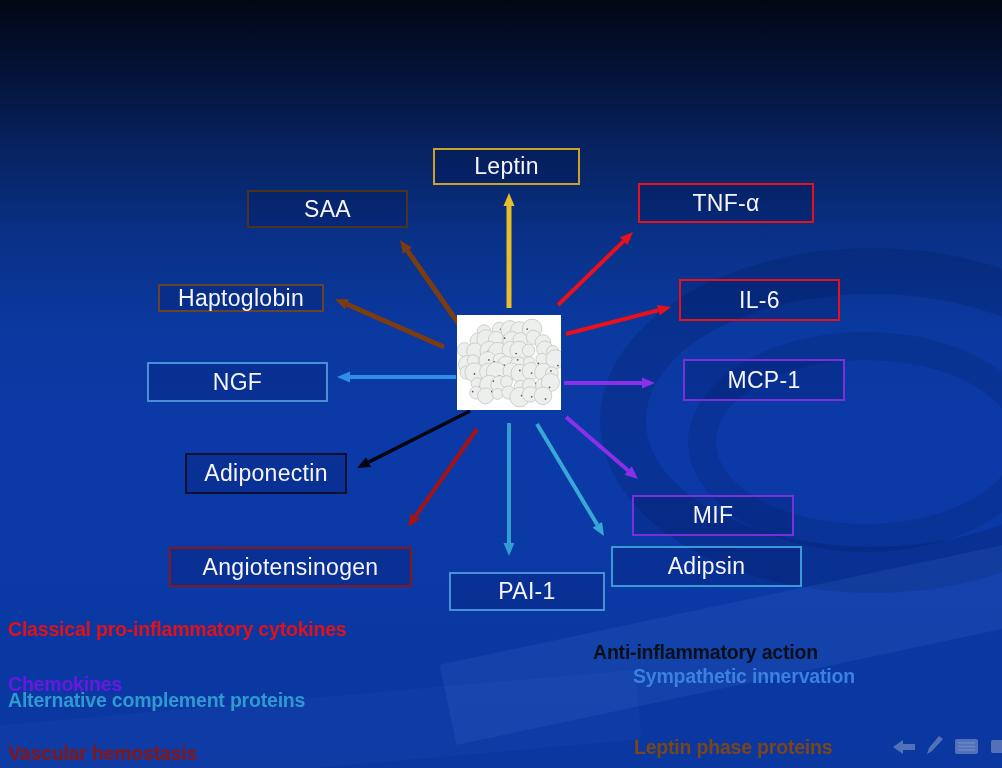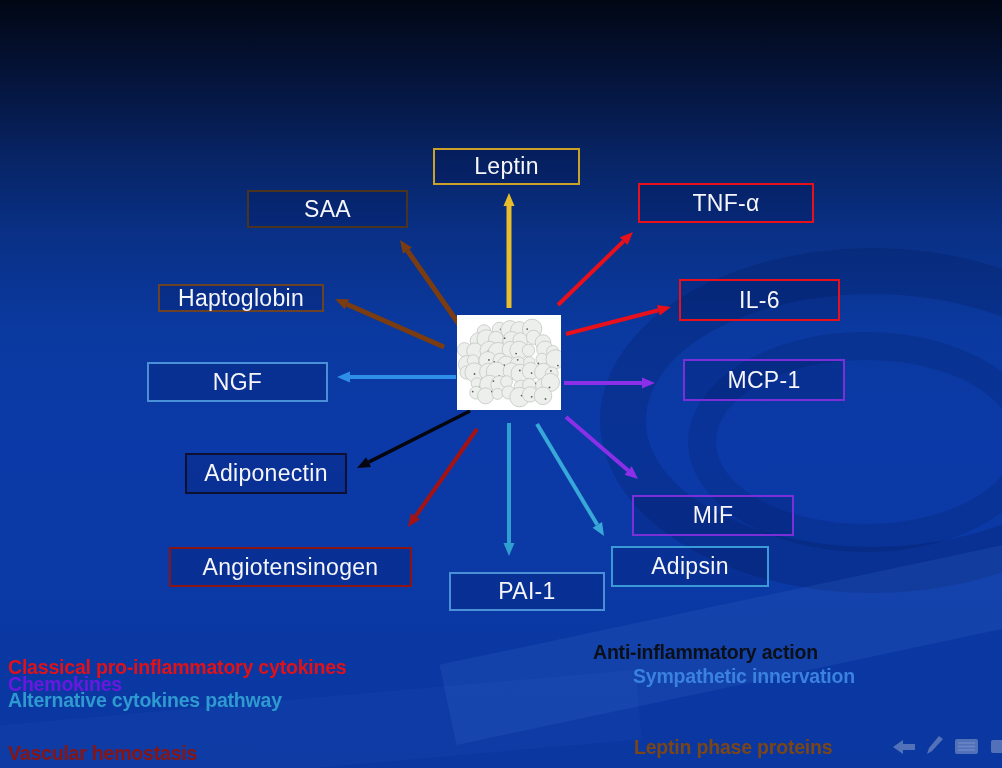--- a/index.html
+++ b/index.html
@@ -179,31 +179,31 @@
       </div>
       <div class="label-box" style="left: 185px; top: 453px; width: 162px; height: 41px; border-color: rgb(13, 16, 48);">
         <span>Adiponectin</span>
       </div>
       <div class="label-box" style="left: 632px; top: 471px; width: 162px; height: 41px; border-color: rgb(123, 47, 216); margin-top: 24px;">
         <span>MIF</span>
       </div>
       <div class="label-box" style="left: 169px; top: 547px; width: 243px; height: 40px; border-color: rgb(139, 20, 20);">
         <span>Angiotensinogen</span>
       </div>
-      <div class="label-box" style="left: 611px; top: 546px; width: 158px; height: 41px; border-color: rgb(58, 154, 216);">
+      <div class="label-box" style="left: 611px; top: 546px; width: 191px; height: 41px; border-color: rgb(58, 154, 216);">
         <span>Adipsin</span>
       </div>
       <div class="label-box" style="left: 449px; top: 572px; width: 156px; height: 39px; border-color: rgb(74, 144, 216);">
         <span>PAI-1</span>
       </div>
     </div>
   <div id="legend-left">
-      <div class="legend-item" style="left: 8px; top: 618px; color: rgb(224, 18, 24); margin-top: 38px;">Classical pro-inflammatory cytokines</div>
+      <div class="legend-item" style="left: 8px; top: 618px; color: rgb(224, 18, 24);">Classical pro-inflammatory cytokines</div>
       <div class="legend-item" style="left: 8px; top: 673px; color: rgb(106, 24, 224); text-align: center;">Chemokines</div>
-      <div class="legend-item" style="left: 8px; top: 689px; color: rgb(46, 154, 208);">Alternative cytokines pathway</div>
+      <div class="legend-item" style="left: 8px; top: 689px; color: rgb(46, 154, 208);">Alternative complement proteins</div>
       <div class="legend-item" style="left: 8px; top: 720px; color: rgb(138, 20, 16); margin-top: 22px;">Vascular hemostasis</div>
     </div>
   <div id="legend-right">
       <div class="legend-item" style="left: 593px; top: 641px; color: rgb(10, 15, 24);">Anti-inflammatory action</div>
       <div class="legend-item" style="left: 600px; top: 665px; color: rgb(59, 130, 224); margin-left: 33px;">Sympathetic innervation</div>
       <div class="legend-item" style="left: 634px; top: 736px; color: rgb(122, 70, 24);">Leptin phase proteins</div>
     </div>
 
   <div>
     <svg class="tb-icon" style="left:893px;top:739px;" width="22" height="16">

